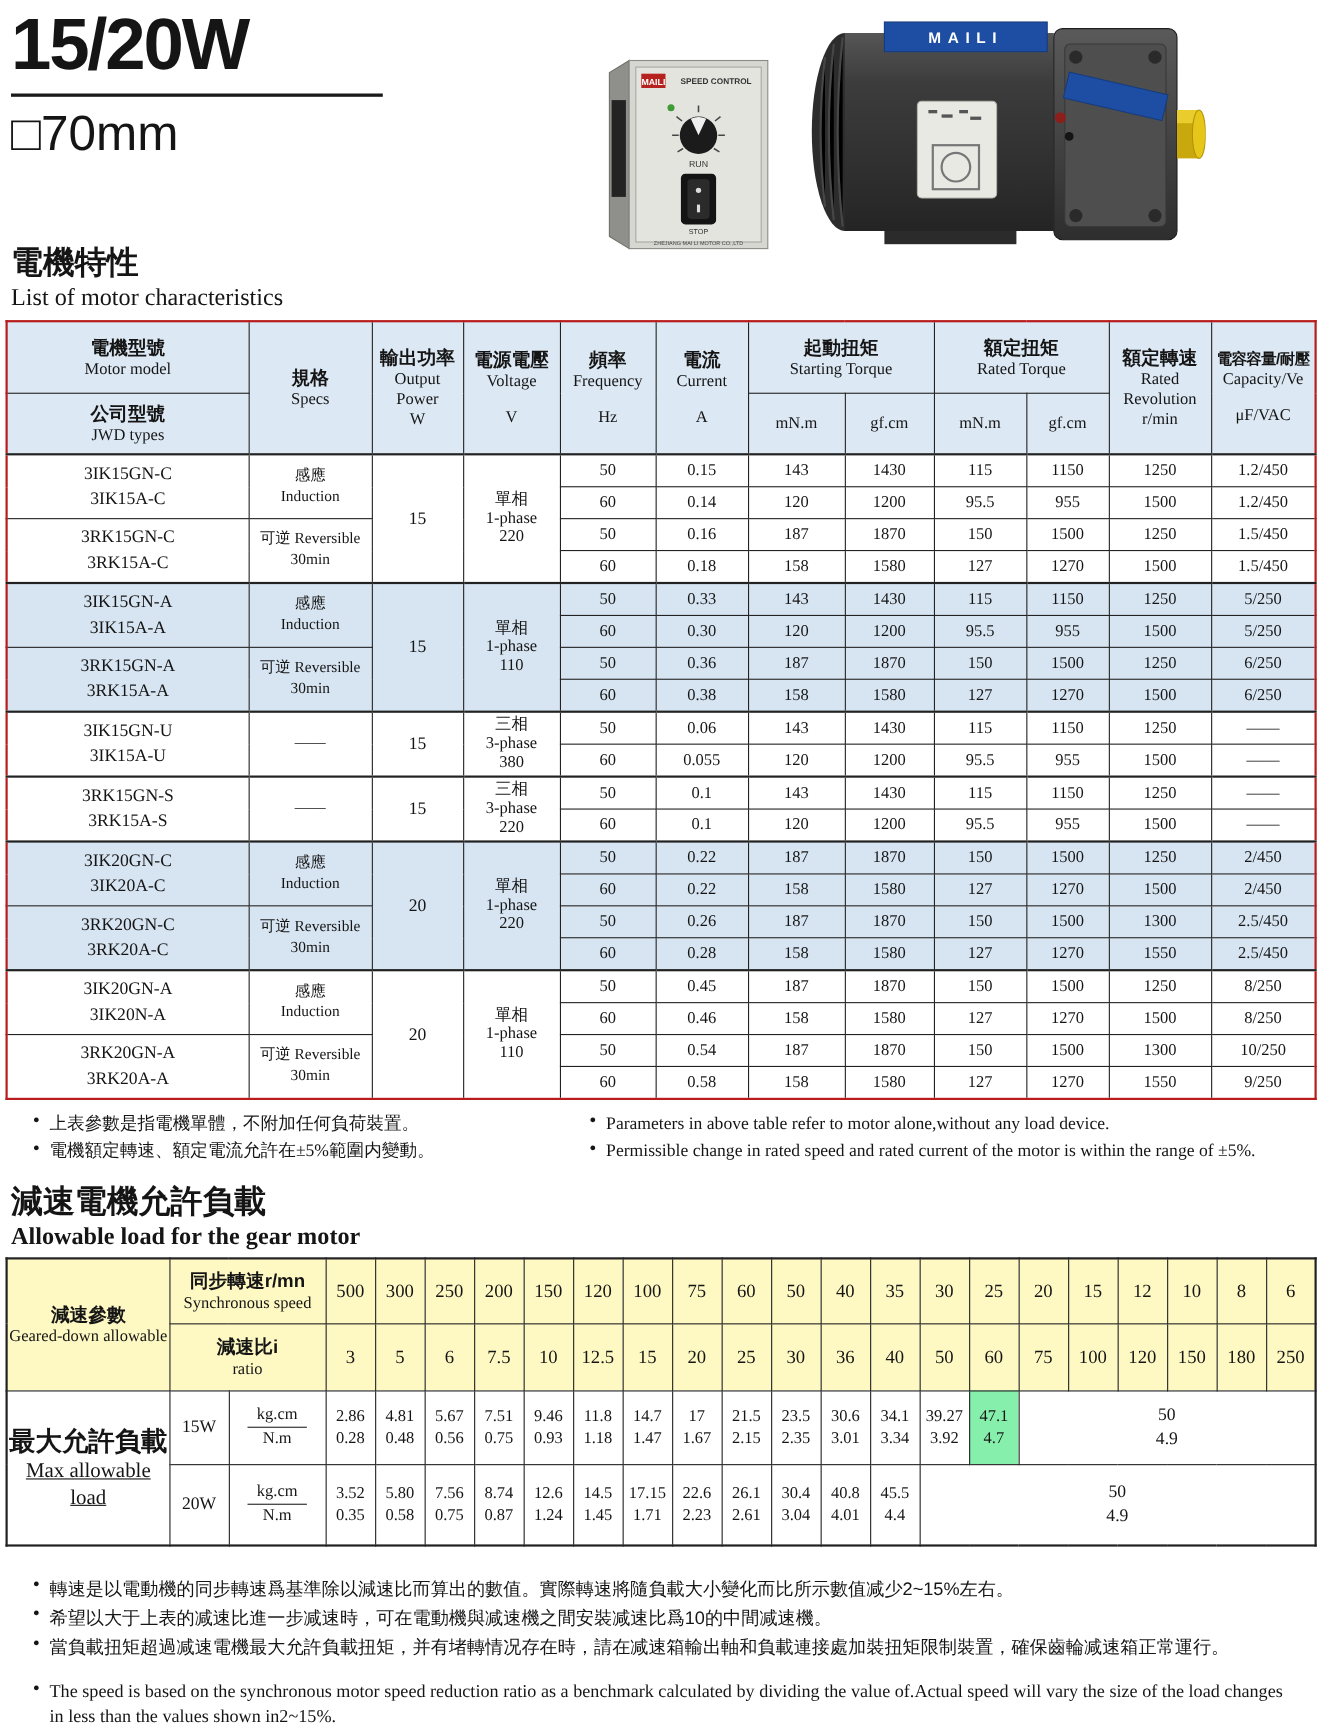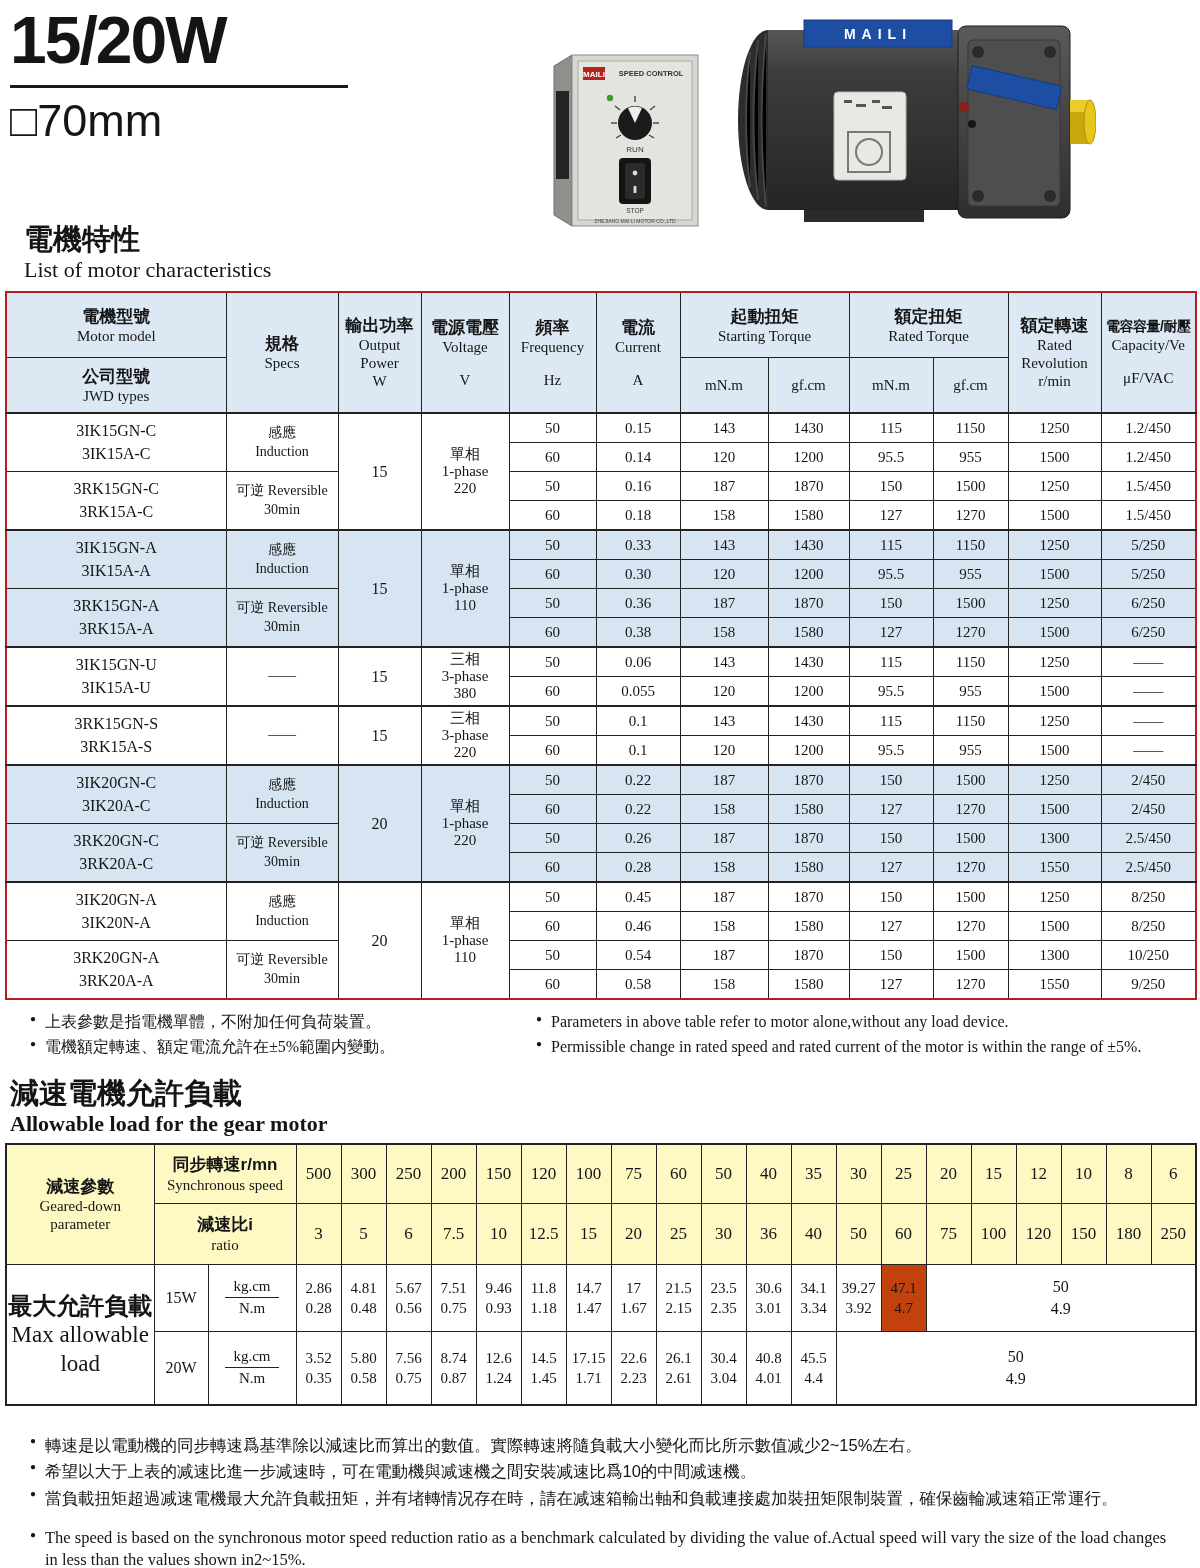--- a/index.html
+++ b/index.html
@@ -9,21 +9,21 @@
   
   .topblock{position:relative;height:212px;padding-top:6px;}
   .page-title{font-family:"Liberation Sans",sans-serif;font-weight:800;font-size:66px;
     letter-spacing:-2px;margin:0 0 0 10px;line-height:1.05;}
   .title-rule{width:338px;border-bottom:3px solid #1a1a1a;margin:10px 0 8px 10px;}
   .frame-size{font-family:"Liberation Sans",sans-serif;font-size:45px;margin-left:10px;line-height:1.1;}
   .product-images{position:absolute;left:552px;top:4px;display:flex;align-items:flex-start;}
   .ctrl-svg{margin-top:42px;}
   .motor-svg{margin-left:14px;}
 
-  .sec-head{margin:4px 0 4px 24px;}
+  .sec-head{margin:4px 0 4px 10px;}
   .cnh{font-family:"Liberation Sans",sans-serif;font-weight:bold;font-size:29px;margin:0;line-height:1.2;}
   .enh{font-size:22px;line-height:1.2;font-family:Liberation Serif, serif;}
   .enh.b{font-weight:bold;}
 
   
   table{border-collapse:collapse;table-layout:fixed;}
   .motor{width:1190px;margin:8px auto 0 5px;border:2px solid #b91c1c;}
   .motor th,.motor td{border:1px solid #222;text-align:center;vertical-align:middle;padding:0 2px;}
   .motor th{background:#dce8f3;font-weight:normal;}
   .h1row th{height:64px;}
@@ -52,29 +52,29 @@
 
   
   .gear{width:1190px;margin:6px auto 0 5px;border:2px solid #222;}
   .gear th,.gear td{border:1px solid #222;text-align:center;vertical-align:middle;padding:0 1px;}
   .gear th{background:#fef9c3;font-weight:normal;}
   .gear .gh1 th{height:58px;}
   .gear .gh2 th{height:60px;}
   .gear th.num{font-size:17px;}
   .gear td{font-size:15px;background:#fff;}
   .gear td.glabel .cn{font-family:"Liberation Sans",sans-serif;font-weight:bold;font-size:24px;line-height:1.3;}
-  .gear td.glabel .en{font-size:23px;line-height:1.25;}
+  .gear td.glabel .en{font-size:19px;line-height:1.25;text-decoration:underline;}
   .gear td.sub{font-size:16px;}
   .gear tr.grow1 td{height:66px;}
   .gear tr.grow2 td{height:72px;}
   .fr-top{display:inline-block;padding:0 8px 2px;border-bottom:1.5px solid #222;font-size:15px;}
   .fr-bot{display:block;padding-top:2px;font-size:15px;}
   .pair .t,.merged .t{line-height:1.35;}
   .pair .b,.merged .b{line-height:1.35;}
-  .gear td.hl{background:#c2410c;}
+  .gear td.hl{background:#86efac;}
   .gear td.merged{font-size:16px;}
 
   
   .bottom-notes{margin:12px 0 0 30px;}
   .bottom-notes .cn-list{font-family:"Liberation Sans",sans-serif;font-size:16.5px;margin-top:26px;}
   .bottom-notes .cn-list li{line-height:1.6;}
   .bottom-notes .en-list{margin-top:16px;font-size:16.5px;max-width:1150px;}
   .bottom-notes .en-list li{line-height:1.35;margin-bottom:9px;}
 </style>
 </head>
@@ -546,21 +546,21 @@
     <colgroup>
       <col style="width:148px">
         <col style="width:54px">
         <col style="width:88px">
       <col span="20" style="width:45px">
     </colgroup>
     <thead>
       <tr class="gh1">
         <th rowspan="2">
           <div class="cn">減速參數</div>
-          <div class="en">Geared-down parameter</div>
+          <div class="en">Geared-down allowable</div>
         </th>
         <th colspan="2">
           <div class="cn">同步轉速r/mn</div>
           <div class="en">Synchronous speed</div>
         </th>
       <th class="num">500</th>
           <th class="num">300</th>
           <th class="num">250</th>
           <th class="num">200</th>
           <th class="num">150</th>

